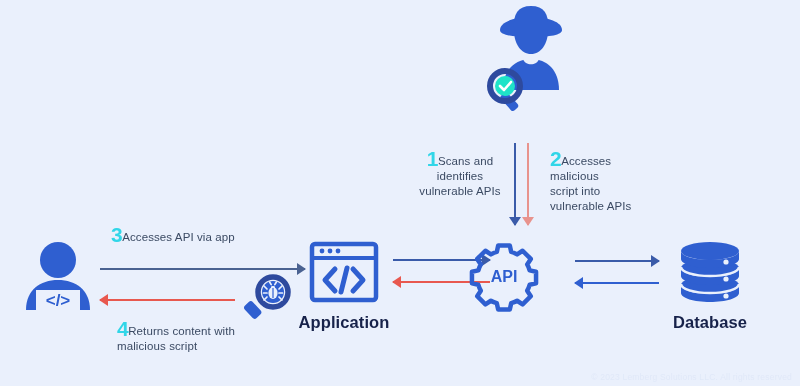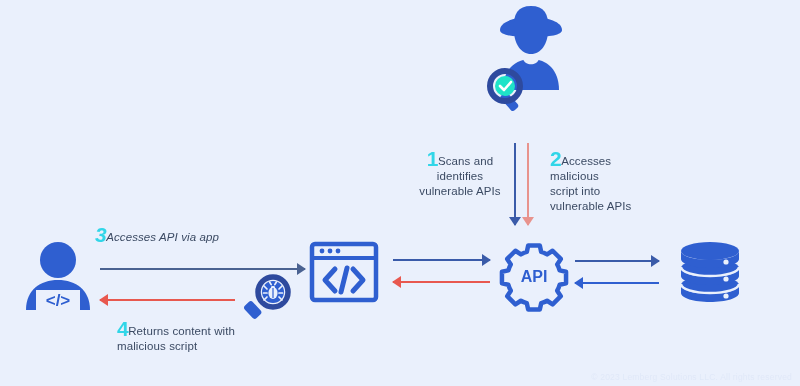--- a/index.html
+++ b/index.html
@@ -125,21 +125,21 @@
 
   <div class="abs" style="left:18px; top:240px; width:80px; height:72px;">
     <svg width="80" height="72" viewBox="0 0 80 72">
       <circle cx="40" cy="20" r="18" fill="#2f5fd0"></circle>
       <path d="M8 70 C8 50 22 40 40 40 C58 40 72 50 72 70 Z" fill="#2f5fd0"></path>
       <rect x="18" y="50" width="44" height="20" fill="#eaf0fc"></rect>
       <text x="40" y="66" font-family="Liberation Sans, sans-serif" font-size="17" font-weight="700" fill="#2f5fd0" text-anchor="middle">&lt;/&gt;</text>
     </svg>
   </div>
 
-  <div class="step" style="left:95px; top:228px; width:230px;font-style:italic;"><span class="num">3</span><span>Accesses API via app</span></div>
+  <div class="step" style="left:111px; top:228px; width:230px;"><span class="num">3</span><span>Accesses API via app</span></div>
 
   <div class="h-arrow right" style="left:100px; top:263px; width:205px;">
     <div class="shaft" style="background:#4a6291;"></div>
     <div class="head" style="border-left-color:#4a6291;"></div>
   </div>
 
   <div class="h-arrow left" style="left:100px; top:294px; width:135px;">
     <div class="shaft" style="background:#e8584f;"></div>
     <div class="head" style="border-right-color:#e8584f;"></div>
   </div>
@@ -167,31 +167,32 @@
       <rect x="3" y="3" width="64" height="56" rx="3" fill="none" stroke="#2f5fd0" stroke-width="4.5"></rect>
       <line x1="3" y1="17" x2="67" y2="17" stroke="#2f5fd0" stroke-width="4"></line>
       <circle cx="13" cy="10" r="2.4" fill="#2f5fd0"></circle>
       <circle cx="21" cy="10" r="2.4" fill="#2f5fd0"></circle>
       <circle cx="29" cy="10" r="2.4" fill="#2f5fd0"></circle>
       <path d="M26 28 L16 39 L26 50" fill="none" stroke="#2f5fd0" stroke-width="5" stroke-linecap="round" stroke-linejoin="round"></path>
       <path d="M44 28 L54 39 L44 50" fill="none" stroke="#2f5fd0" stroke-width="5" stroke-linecap="round" stroke-linejoin="round"></path>
       <path d="M38 27 L32 51" fill="none" stroke="#2f5fd0" stroke-width="5" stroke-linecap="round"></path>
     </svg>
   </div>
+  <div class="node-label" style="left:284px; top:313px; width:120px;">Application</div>
 
   <div class="h-arrow right" style="left:393px; top:254px; width:97px;">
     <div class="shaft" style="background:#3a5ba9;"></div>
     <div class="head" style="border-left-color:#3a5ba9;"></div>
   </div>
   <div class="h-arrow left" style="left:393px; top:276px; width:97px;">
     <div class="shaft" style="background:#e8584f;"></div>
     <div class="head" style="border-right-color:#e8584f;"></div>
   </div>
 
-  <div class="abs" style="left:498px; top:240px; width:72px; height:72px;">
+  <div class="abs" style="left:468px; top:240px; width:72px; height:72px;">
     <svg width="72" height="72" viewBox="0 0 72 72">
       <g fill="none" stroke="#2f5fd0" stroke-width="4.5" stroke-linejoin="round">
         <path d="M30.2 5.5 h11.6 l1.4 6.4 a25 25 0 0 1 5.9 2.45 l5.5-3.6 8.2 8.2 -3.6 5.5
                  a25 25 0 0 1 2.45 5.9 l6.4 1.4 v11.6 l-6.4 1.4 a25 25 0 0 1 -2.45 5.9
                  l3.6 5.5 -8.2 8.2 -5.5-3.6 a25 25 0 0 1 -5.9 2.45 l-1.4 6.4 h-11.6
                  l-1.4-6.4 a25 25 0 0 1 -5.9 -2.45 l-5.5 3.6 -8.2-8.2 3.6-5.5
                  a25 25 0 0 1 -2.45 -5.9 l-6.4-1.4 v-11.6 l6.4-1.4 a25 25 0 0 1 2.45 -5.9
                  l-3.6-5.5 8.2-8.2 5.5 3.6 a25 25 0 0 1 5.9 -2.45 Z"></path>
       </g>
       <text x="36" y="42" font-family="Liberation Sans, sans-serif" font-size="16" font-weight="700" fill="#2f5fd0" text-anchor="middle">API</text>
@@ -220,16 +221,17 @@
       <ellipse cx="32" cy="10" rx="29" ry="9" fill="#2f5fd0"></ellipse>
 
       <path d="M3 26 c0 5 13 9 29 9 s29-4 29-9" fill="none" stroke="#eaf0fc" stroke-width="2.6"></path>
       <path d="M3 43 c0 5 13 9 29 9 s29-4 29-9" fill="none" stroke="#eaf0fc" stroke-width="2.6"></path>
 
       <circle cx="48" cy="21" r="2.6" fill="#eaf0fc"></circle>
       <circle cx="48" cy="38" r="2.6" fill="#eaf0fc"></circle>
       <circle cx="48" cy="55" r="2.6" fill="#eaf0fc"></circle>
     </svg>
   </div>
+  <div class="node-label" style="left:650px; top:313px; width:120px;">Database</div>
 
   <div class="footer">© 2023 Lemberg Solutions LLC. All rights reserved</div>
 
 </div>
 
 </body></html>

